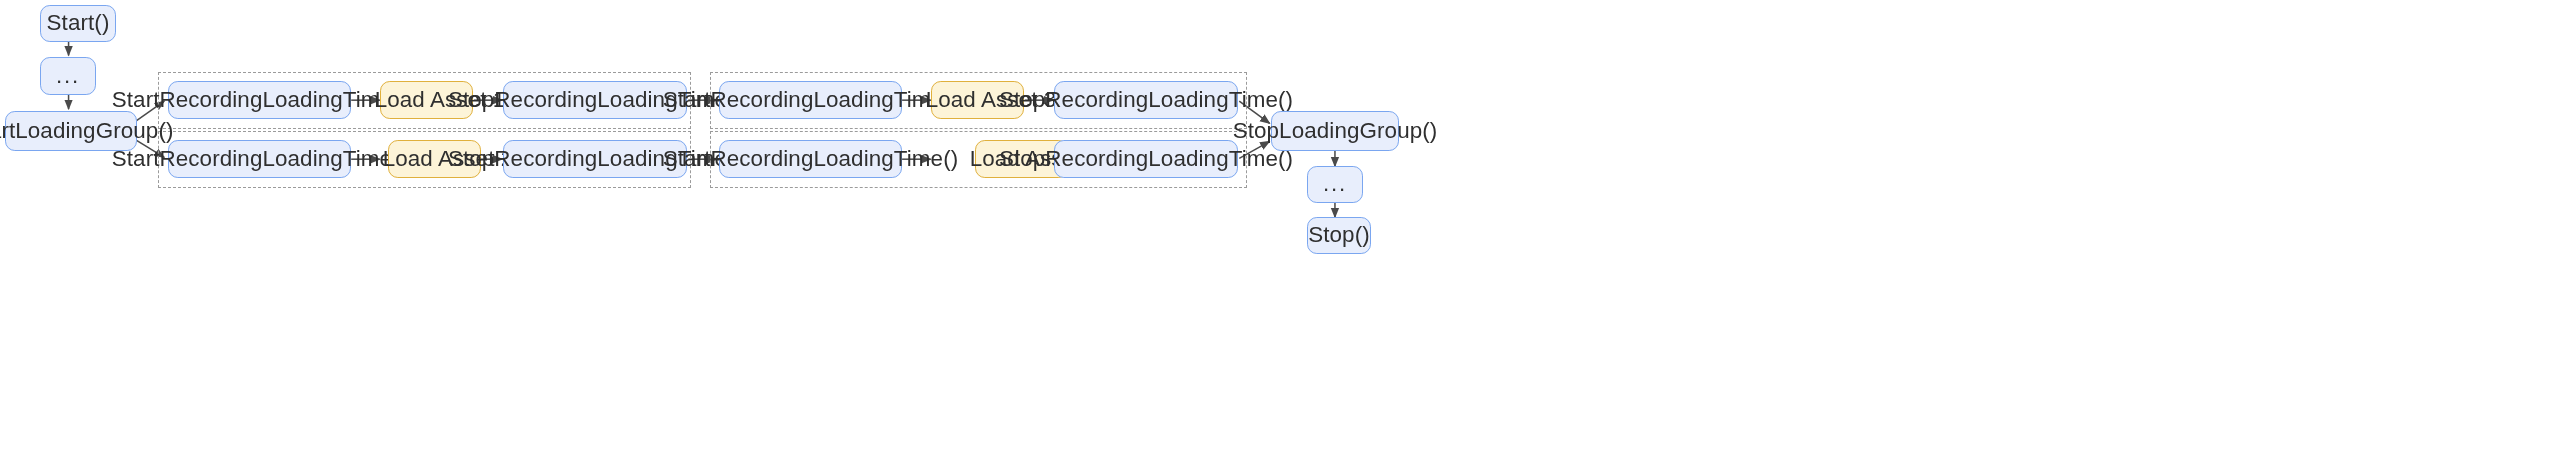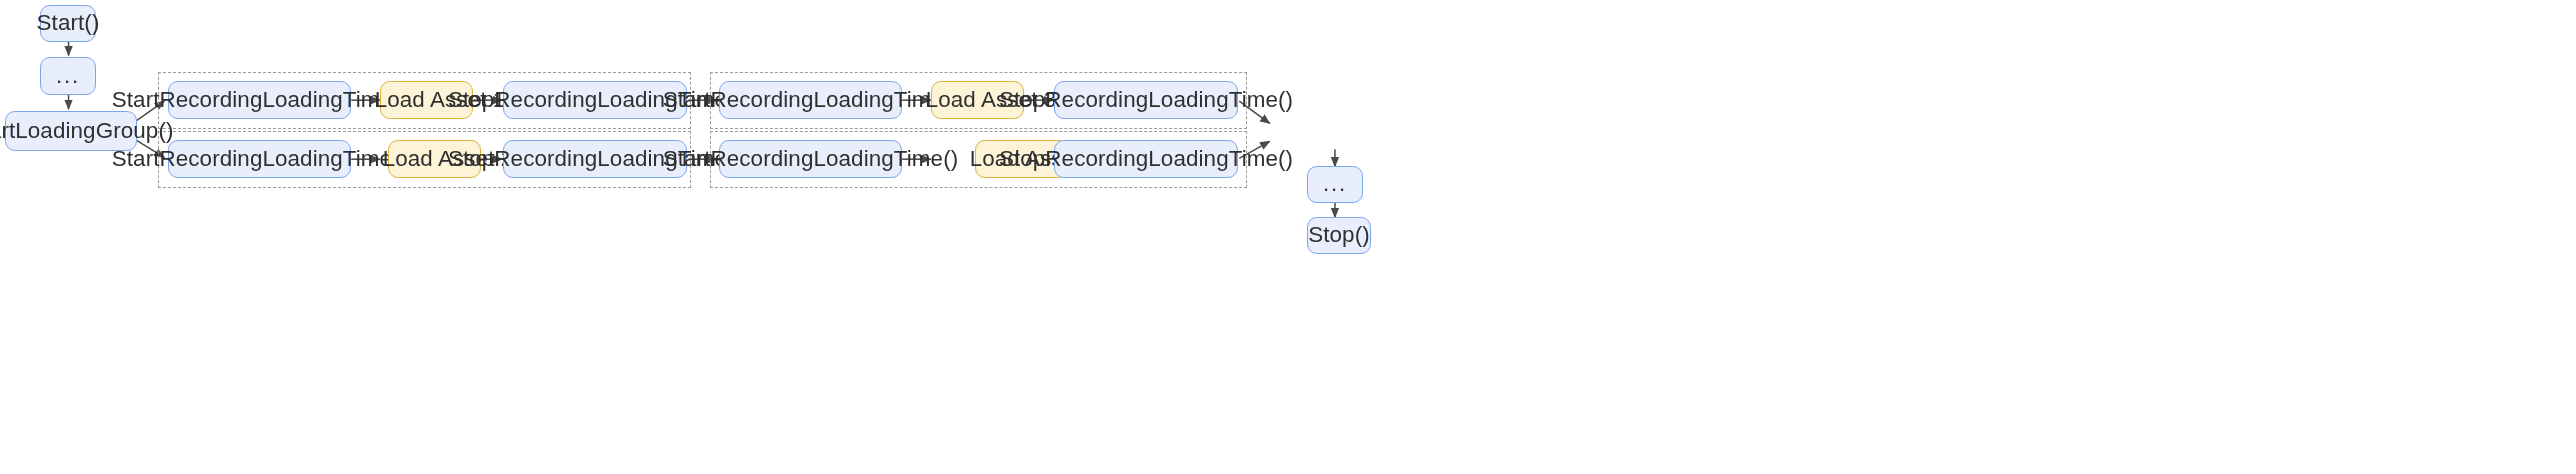--- a/index.html
+++ b/index.html
@@ -105,21 +105,21 @@
       <path d="M 1492 167 L 1492 186"></path>
       <path d="M 1492 224 L 1492 243"></path>
     </g>
   </svg>
 
   <div class="group-box" style="left:158px; top:72px; width:533px; height:57px;"></div>
   <div class="group-box" style="left:158px; top:131px; width:533px; height:57px;"></div>
   <div class="group-box" style="left:710px; top:72px; width:537px; height:57px;"></div>
   <div class="group-box" style="left:710px; top:131px; width:537px; height:57px;"></div>
 
-  <div class="node blue" style="left:40px; top:4.5px; width:56px; height:37px;">
+  <div class="node blue" style="left:40px; top:4.5px; width:76px; height:37px;">
     <span class="nlabel">Start()</span>
   </div>
 
   <div class="node blue" style="left:40px; top:57px; width:56px; height:38px;">
     <span class="nlabel ellipsis">...</span>
   </div>
 
   <div class="node blue" style="left:4.5px; top:111px; width:132px; height:40px;">
     <span class="nlabel">StartLoadingGroup()</span>
   </div>
@@ -157,20 +157,23 @@
   <div class="node blue" style="left:719px; top:140px; width:183px; height:38px;">
     <span class="nlabel">StartRecordingLoadingTime()</span>
   </div>
   <div class="node yellow" style="left:931px; top:140px; width:93px; height:38px;margin-left:44px;">
     <span class="nlabel">Load Asset 4</span>
   </div>
   <div class="node blue" style="left:1054px; top:140px; width:184px; height:38px;">
     <span class="nlabel">StopRecordingLoadingTime()</span>
   </div>
 
+  <div class="node blue" style="left:1271px; top:111px; width:128px; height:40px;">
+    <span class="nlabel">StopLoadingGroup()</span>
+  </div>
 
   <div class="node blue" style="left:1307px; top:166px; width:56px; height:37px;">
     <span class="nlabel ellipsis">...</span>
   </div>
 
   <div class="node blue" style="left:1307px; top:217px; width:64px; height:37px;">
     <span class="nlabel">Stop()</span>
   </div>
 
 </div>

